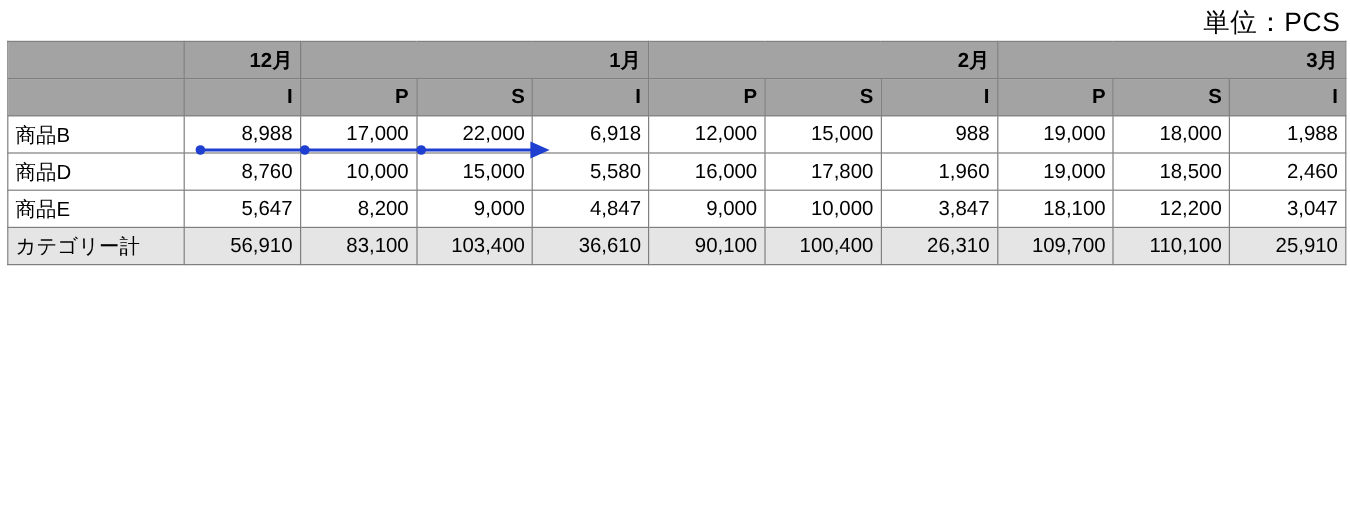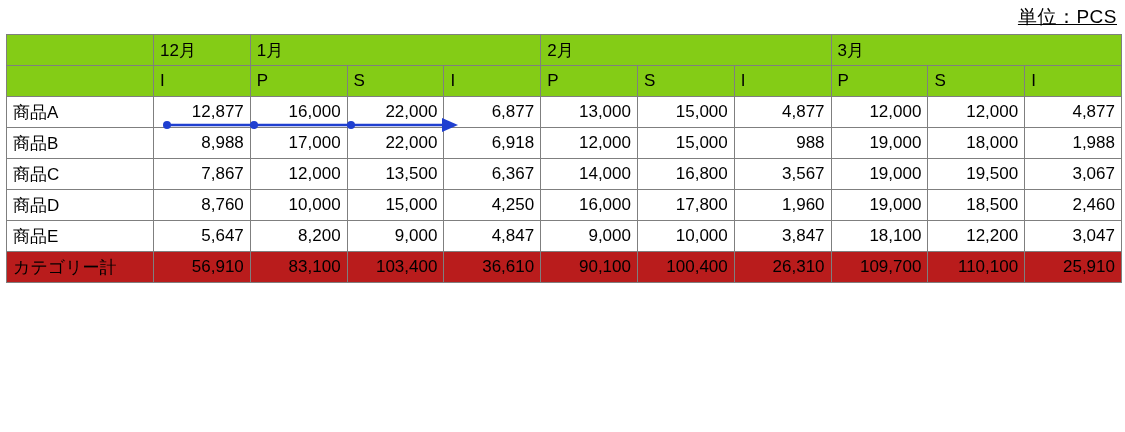--- a/index.html
+++ b/index.html
@@ -12,24 +12,23 @@
     height: 432px;
     font-family: "Liberation Sans", sans-serif;
     color: #000000;
     position: relative;
     overflow: hidden;
   }
   #unit-label {
     position: absolute;
     top: 4px;
     right: 8px;
-    font-size: 19px;
+    font-size: 22px;
     letter-spacing: 0.5px;
     white-space: nowrap;
-    text-decoration: underline;
   }
   #table-wrap {
     position: absolute;
     top: 34px;
     left: 6px;
     width: 1113px;
   }
   table {
     border-collapse: collapse;
     table-layout: fixed;
@@ -38,35 +37,36 @@
   }
   th, td {
     border: 1px solid #7f7f7f;
     padding: 0 6px;
     height: 31px;
     box-sizing: border-box;
     font-weight: normal;
     background: #ffffff;
   }
   thead th {
-    background: #84cc16;
-    text-align: left;
+    background: #a3a3a3;
+    text-align: right;
+    font-weight: bold;
   }
   col.c-name { width: 147px; }
   col.c-num  { width: 96.8px; }
   td.name {
     text-align: left;
     white-space: nowrap;
   }
   td.num {
     text-align: right;
     font-variant-numeric: tabular-nums;
   }
   tr.total td {
-    background: #b91c1c;
+    background: #e5e5e5;
   }
   
   #annotation {
     position: absolute;
     top: 108px;
     left: 6px;
     width: 1113px;
     height: 34px;
     pointer-events: none;
   }
@@ -108,64 +108,38 @@
         <th>P</th>
         <th>S</th>
         <th>I</th>
         <th>P</th>
         <th>S</th>
         <th>I</th>
       </tr>
     </thead>
     <tbody>
       <tr>
-        <td class="name">商品A</td>
-        <td class="num">12,877</td>
-        <td class="num">16,000</td>
-        <td class="num">22,000</td>
-        <td class="num">6,877</td>
-        <td class="num">13,000</td>
-        <td class="num">15,000</td>
-        <td class="num">4,877</td>
-        <td class="num">12,000</td>
-        <td class="num">12,000</td>
-        <td class="num">4,877</td>
-      </tr>
-      <tr>
         <td class="name">商品B</td>
         <td class="num">8,988</td>
         <td class="num">17,000</td>
         <td class="num">22,000</td>
         <td class="num">6,918</td>
         <td class="num">12,000</td>
         <td class="num">15,000</td>
         <td class="num">988</td>
         <td class="num">19,000</td>
         <td class="num">18,000</td>
         <td class="num">1,988</td>
       </tr>
       <tr>
-        <td class="name">商品C</td>
-        <td class="num">7,867</td>
-        <td class="num">12,000</td>
-        <td class="num">13,500</td>
-        <td class="num">6,367</td>
-        <td class="num">14,000</td>
-        <td class="num">16,800</td>
-        <td class="num">3,567</td>
-        <td class="num">19,000</td>
-        <td class="num">19,500</td>
-        <td class="num">3,067</td>
-      </tr>
-      <tr>
         <td class="name">商品D</td>
         <td class="num">8,760</td>
         <td class="num">10,000</td>
         <td class="num">15,000</td>
-        <td class="num">4,250</td>
+        <td class="num">5,580</td>
         <td class="num">16,000</td>
         <td class="num">17,800</td>
         <td class="num">1,960</td>
         <td class="num">19,000</td>
         <td class="num">18,500</td>
         <td class="num">2,460</td>
       </tr>
       <tr>
         <td class="name">商品E</td>
         <td class="num">5,647</td>

